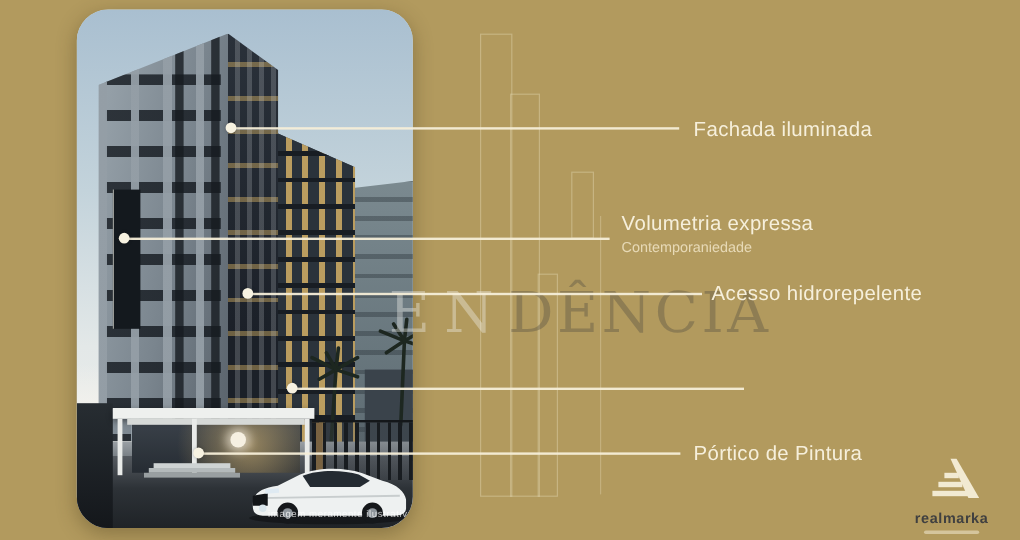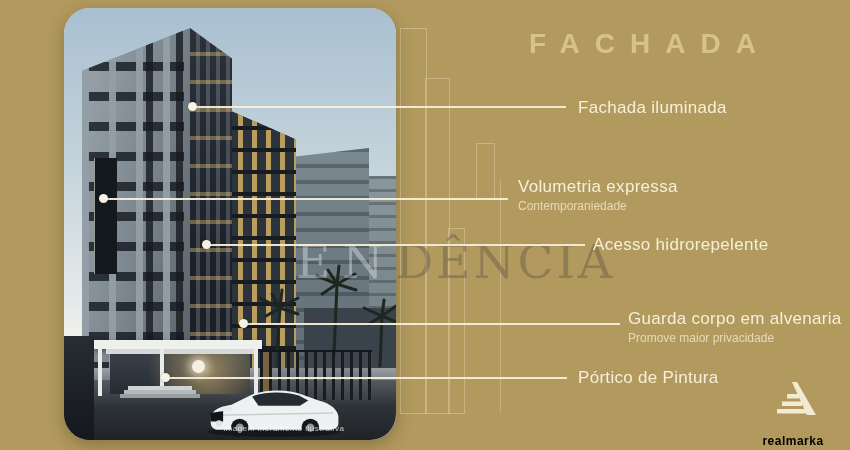--- a/index.html
+++ b/index.html
@@ -1,20 +1,20 @@
 <!DOCTYPE html>
 <html><head>
 <meta charset="utf-8">
 <style>
   html,body{margin:0;padding:0;background:#b29a5e;}
   .stage{position:relative;width:850px;height:450px;background:#b29a5e;overflow:hidden;
          font-family:"Liberation Sans",sans-serif;}
 
   
-  .photo-card{position:absolute;left:64px;top:8px;width:332px;height:432px;border-radius:26px;
+  .photo-card{position:absolute;left:64px;top:8px;width:280px;height:432px;border-radius:26px;
               overflow:hidden;box-shadow:0 5px 16px rgba(60,48,20,.35);background:#cfdbe0;}
   .abs{position:absolute;}
   .sky{left:0;top:0;width:100%;height:100%;
        background:linear-gradient(180deg,#a9bfd0 0%,#c3d3db 35%,#e3e8e8 65%,#f2f1ec 100%);}
   .haze{left:0;top:295px;width:220px;height:80px;
         background:linear-gradient(180deg,rgba(246,244,238,0),rgba(246,244,238,.85) 55%,rgba(246,244,238,0));}
   .tower-c{left:225px;top:140px;width:80px;height:230px;
            clip-path:polygon(0 4%,100% 0,100% 100%,0 100%);
            background:repeating-linear-gradient(180deg,rgba(32,40,46,.35) 0 4px,transparent 4px 16px),
                       linear-gradient(180deg,#7b8a90,#5d6b72);}
@@ -65,38 +65,38 @@
        background:repeating-linear-gradient(90deg,#181c20 0 3px,rgba(70,76,82,.25) 3px 9px);}
   .warm-pillar{left:196px;top:344px;width:9px;height:46px;background:#8a6a3c;}
   .caption{left:110px;top:416px;width:220px;text-align:center;font-size:8px;
        letter-spacing:.5px;color:rgba(255,255,255,.72);}
 
   
   .deco{position:absolute;border:1px solid rgba(238,228,198,.35);}
   .deco-line{position:absolute;width:1px;background:rgba(238,228,198,.3);}
   .watermark{position:absolute;left:296px;top:234px;font-family:"DejaVu Serif",serif;
        font-size:47px;letter-spacing:3px;white-space:nowrap;}
-  .wm-light{color:rgba(242,242,236,.38);letter-spacing:12px;}
+  .wm-light{color:rgba(242,242,236,.38);letter-spacing:12px;padding-left:28px;}
   .wm-dark{color:rgba(93,86,68,.42);}
   .watermark-sub{position:absolute;left:374px;top:288px;font-family:"DejaVu Serif",serif;
        font-size:12px;letter-spacing:13px;color:rgba(104,95,75,.5);}
 
   
   .title{position:absolute;left:529px;top:28px;font-size:28px;font-weight:700;
        letter-spacing:15px;color:#d7c28a;}
   .ann{position:absolute;color:#f6efdb;}
   .ann-label{font-size:17px;font-weight:500;letter-spacing:.3px;}
   .ann-sub{font-size:12px;font-weight:400;color:rgba(240,228,197,.85);margin-top:2px;}
   .lead{position:absolute;height:2px;background:rgba(245,238,216,.95);}
   .dot{position:absolute;width:9px;height:9px;border-radius:50%;background:#f7f2e1;
        box-shadow:0 0 3px rgba(0,0,0,.25);}
 
   
   .logo{position:absolute;left:745px;top:382px;width:96px;text-align:center;}
-  .logo-name{font-size:12px;font-weight:700;letter-spacing:.5px;color:#000000;margin-top:12px;}
+  .logo-name{font-size:12px;font-weight:700;letter-spacing:.5px;color:#404040;margin-top:2px;}
   .logo-bar{width:46px;height:3px;background:rgba(242,234,210,.55);border-radius:2px;margin:3px auto 0;}
 </style>
 </head>
 <body>
 
 <div class="stage">
 
   <div class="photo-card">
     <div class="abs sky"></div>
     <div class="abs haze"></div>
@@ -184,21 +184,20 @@
   </div>
 
   <div class="deco" style="left:400px;top:28px;width:25px;height:384px;"></div>
   <div class="deco" style="left:425px;top:78px;width:23px;height:334px;"></div>
   <div class="deco" style="left:448px;top:228px;width:15px;height:184px;"></div>
   <div class="deco" style="left:476px;top:143px;width:17px;height:54px;"></div>
   <div class="deco-line" style="left:500px;top:180px;height:232px;"></div>
 
   <div class="watermark"><span class="wm-light">EN</span><span class="wm-dark">DÊNCIA</span></div>
 
-  <div class="title">FACHADA</div>
 
   <div class="lead" style="left:193px;top:106px;width:373px;"></div>
   <div class="dot" style="left:188px;top:102px;"></div>
   <div class="lead" style="left:103px;top:198px;width:405px;"></div>
   <div class="dot" style="left:99px;top:194px;"></div>
   <div class="lead" style="left:206px;top:244px;width:379px;"></div>
   <div class="dot" style="left:202px;top:240px;"></div>
   <div class="lead" style="left:243px;top:323px;width:377px;"></div>
   <div class="dot" style="left:239px;top:319px;"></div>
   <div class="lead" style="left:165px;top:377px;width:402px;"></div>
@@ -206,24 +205,20 @@
 
   <div class="ann" style="left:518px;top:177px;">
     <div class="ann-label">Volumetria expressa</div>
     <div class="ann-sub">Contemporaniedade</div>
   </div>
   <div class="ann" style="left:578px;top:98px;">
     <div class="ann-label">Fachada iluminada</div>
   </div>
   <div class="ann" style="left:593px;top:235px;">
     <div class="ann-label">Acesso hidrorepelente</div>
-  </div>
-  <div class="ann" style="left:628px;top:309px;">
-    <div class="ann-label">Guarda corpo em alvenaria</div>
-    <div class="ann-sub">Promove maior privacidade</div>
   </div>
   <div class="ann" style="left:578px;top:368px;">
     <div class="ann-label">Pórtico de Pintura</div>
   </div>
 
   <div class="logo">
     <svg width="46" height="36" viewBox="0 0 46 36">
       <g fill="#f2ead2">
         <polygon points="22,0 27,0 46,33 37,33"></polygon>
         <rect x="17" y="12" width="12" height="4.5"></rect>

